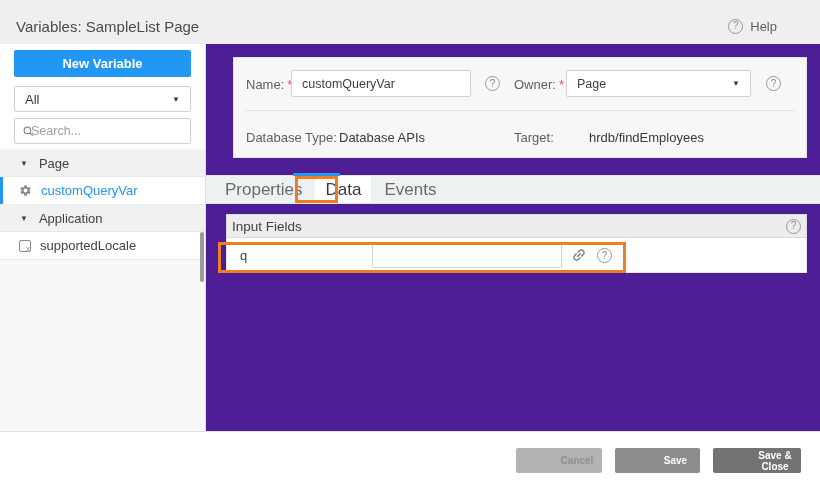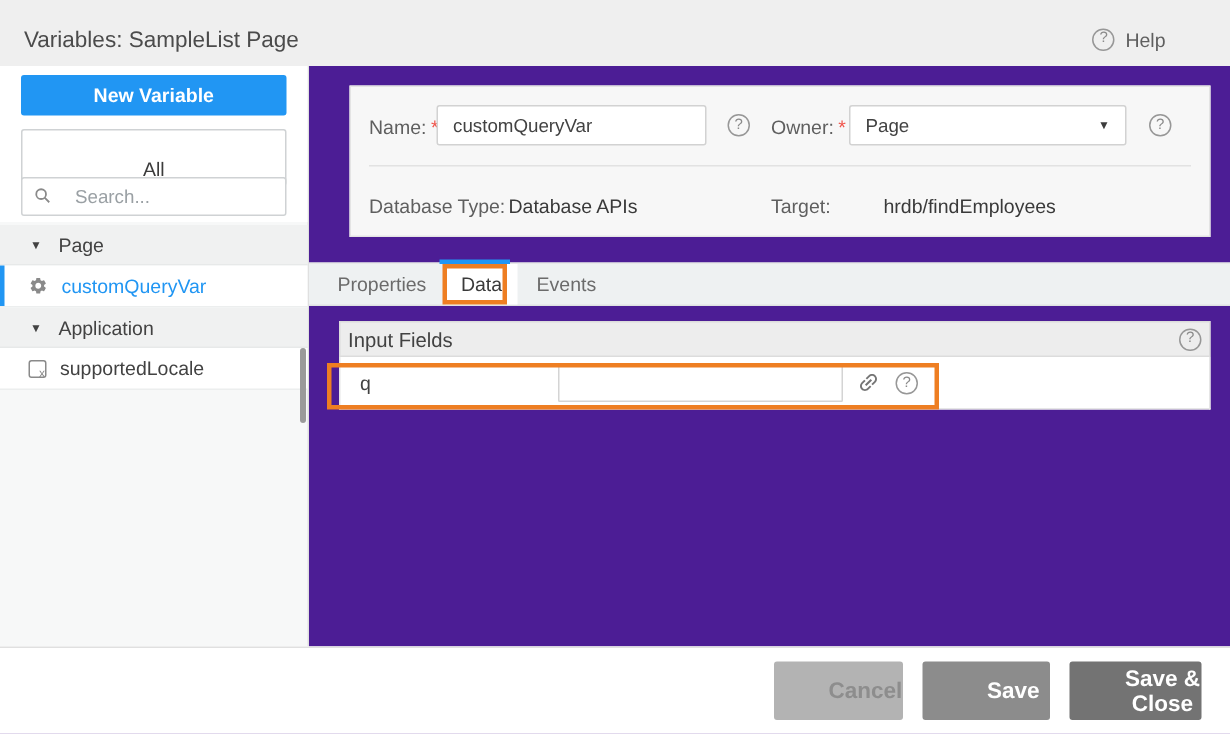--- a/index.html
+++ b/index.html
@@ -10,25 +10,25 @@
   .header { position:absolute; top:0; left:0; right:0; height:52px; background:#efefef; display:flex; align-items:center; padding:0 16px;justify-content:flex-end; }
   .title { font-size:15px; color:#4b4b4b; }
   .help-link { margin-left:auto; margin-right:27px; display:flex; align-items:center; gap:7px; color:#5f5f5f; font-size:13px; cursor:pointer; }
 
   .qmark { width:15px; height:15px; min-width:15px; border:1px solid #979797; border-radius:50%; color:#8b8b8b; font-size:10px; line-height:1; display:inline-flex; align-items:center; justify-content:center; background:transparent; }
 
   
   .sidebar { position:absolute; top:44px; left:0; width:206px; bottom:58px; background:#f7f8f8; border-right:1px solid #e0e0e0; }
   .sidebar-controls { position:absolute; top:0; left:0; right:0; height:104px; background:#fff; }
   .btn-new { position:absolute; left:14px; top:6px; width:177px; height:27px; background:#2196f3; border:none; border-radius:2px; color:#fff; font-weight:bold; font-size:13px; font-family:inherit; cursor:pointer; }
-  .select-box { position:absolute; left:14px; height:26px; width:177px; background:#fff; border:1px solid #cfd2d4; border-radius:2px; display:flex; align-items:center; padding:18px 10px; font-size:13px; color:#3c3c3c; cursor:pointer;flex-direction:column; }
+  .select-box { position:absolute; left:14px; height:26px; width:177px; background:#fff; border:1px solid #cfd2d4; border-radius:2px; display:flex; align-items:center; padding:4px 10px; font-size:13px; color:#3c3c3c; cursor:pointer; }
   .filter-select { top:42px; }
   .caret { margin-left:auto; font-size:8px; color:#3c3c3c; }
   .search-wrap { position:absolute; left:14px; top:74px; width:177px; height:26px; }
-  .search-input { width:100%; height:100%; border:1px solid #cfd2d4; border-radius:2px; padding:0 8px 0 35px; font-size:12.5px; font-family:inherit; color:#424242; }
+  .search-input { width:100%; height:100%; border:1px solid #cfd2d4; border-radius:2px; padding:0 8px 0 16px; font-size:12.5px; font-family:inherit; color:#424242; }
   .search-input::placeholder { color:#9aa0a4; }
   .search-icon { position:absolute; left:8px; top:6px; pointer-events:none; }
 
   .tree { position:absolute; top:106px; left:0; right:0; }
   .tree-group { height:27px; display:flex; align-items:center; gap:11px; padding-left:20px; background:#f0f1f1; border-bottom:1px solid #e7e9e9; font-size:13px; color:#424242; cursor:pointer; }
   .tree-arrow { font-size:8px; color:#424242; }
   .tree-item { position:relative; height:28px; display:flex; align-items:center; gap:9px; padding-left:19px; background:#fff; border-bottom:1px solid #eceeee; font-size:13px; color:#424242; cursor:pointer; }
   .tree-item.selected { color:#2196f3; }
   .tree-item.selected::before { content:""; position:absolute; left:0; top:0; bottom:0; width:3px; background:#2196f3; }
   .locale-icon { position:relative; width:12px; height:12px; border:1px solid #8a8a8a; border-radius:2px; display:inline-block; }
@@ -40,39 +40,39 @@
 
   .form-panel { position:absolute; left:27px; top:13px; width:574px; height:101px; background:#f7f7f7; border:1px solid #e4e4e4; }
   .flabel { position:absolute; font-size:13px; color:#5f5f5f; white-space:nowrap; }
   .req { color:#f0534a; margin-left:3px; }
   .fvalue { position:absolute; font-size:13px; color:#3a3a3a; white-space:nowrap;margin-left:28px; }
   .name-input { position:absolute; left:57px; top:12px; width:180px; height:27px; border:1px solid #d2d2d2; border-radius:2px; background:#fff; padding:0 10px; font-size:12.5px; font-family:inherit; color:#424242; }
   .owner-select { position:absolute; left:332px; top:12px; width:185px; height:27px; border:1px solid #d2d2d2; border-radius:2px; background:#fff; display:flex; align-items:center; padding:0 10px; font-size:12.5px; color:#424242; cursor:pointer; }
   .panel-divider { position:absolute; left:12px; right:12px; top:52px; border-top:1px solid #e2e2e2; }
 
   .tabs { position:absolute; left:0; right:0; top:131px; height:29px; background:#eef1f2; border-top:1px solid #e6e8e8; border-bottom:1px solid #dfe2e2; display:flex; align-items:stretch; padding-left:6px; }
-  .tab { display:flex; align-items:center; padding:0 13px; font-size:13px; color:#6b6b6b; cursor:pointer; }
+  .tab { display:flex; align-items:center; padding:0 13px; font-size:17px; color:#6b6b6b; cursor:pointer; }
   .tab.active { background:#fff; color:#3a3a3a; padding:0 10px; }
   .tab-indicator { position:absolute; left:87px; top:-3px; width:47px; height:3px; background:#2196f3; }
   .annotation { position:absolute; border:3px solid #ee7e22; pointer-events:none; z-index:5; }
   .annotation-data-tab { left:89px; top:132px; width:43px; height:27px; }
 
   .if-panel { position:absolute; left:20px; top:170px; width:581px; }
   .if-header { height:24px; background:#ededed; border:1px solid #dcdcdc; display:flex; align-items:center; padding:0 5px; font-size:13.5px; color:#424242; }
   .if-header .qmark { margin-left:auto; }
   .if-row { position:relative; height:35px; background:#fff; border:1px solid #e6e6e6; border-top:none; }
   .if-row-label { position:absolute; left:13px; top:10px; font-size:13px; color:#424242; }
   .if-input { position:absolute; left:145px; top:5px; width:190px; height:25px; border:1px solid #d4d4d4; border-radius:1px; background:#fff; padding:0 8px; font-size:12.5px; font-family:inherit; color:#424242; }
   .link-btn { position:absolute; left:343px; top:9px; width:17px; height:17px; border:none; background:transparent; cursor:pointer; padding:0; }
   .if-qmark { position:absolute; left:370px; top:10px; cursor:pointer; }
   .annotation-input-row { left:-8px; top:28px; width:408px; height:31px; }
 
   
   .footer { position:absolute; left:0; right:0; bottom:0; height:58px; background:#fff; border-top:1px solid #e0e0e0; display:flex; align-items:center; justify-content:flex-end; gap:13px; padding-right:19px; }
-  .btn { height:39px; border:none; border-radius:2px; font-size:15px; font-weight:bold; font-family:inherit; cursor:pointer;padding-left:36px; }
+  .btn { height:25px; border:none; border-radius:2px; font-size:10px; font-weight:bold; font-family:inherit; cursor:pointer;padding-left:36px; }
   .btn-cancel { width:86px; background:#b3b3b3; color:#8d8d8d; }
   .btn-save { width:85px; background:#8c8c8c; color:#fff; }
   .btn-save-close { width:88px; background:#737373; color:#fff; }
 </style>
 </head>
 <body>
 
 <div class="window">
 
   <div class="header">

